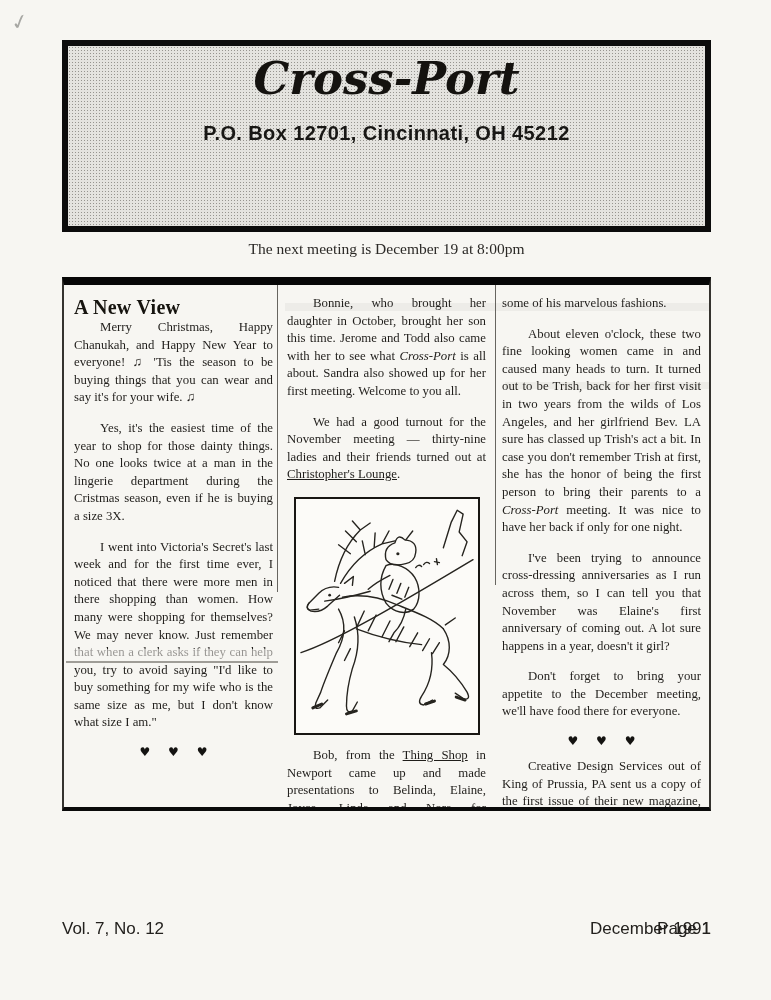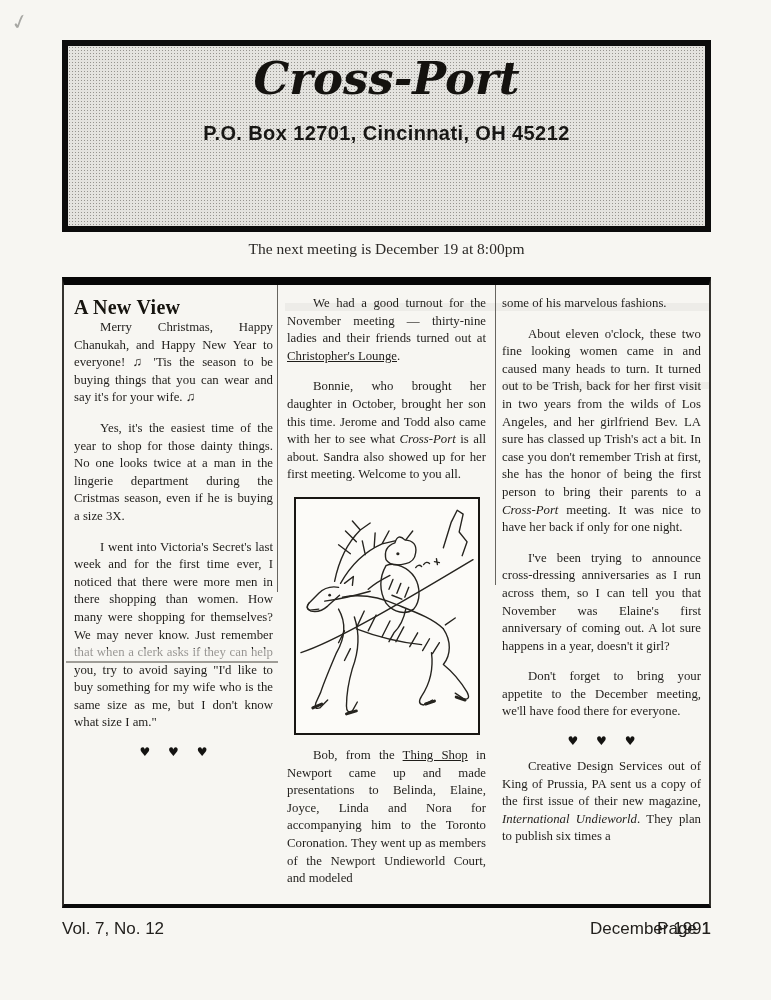--- a/index.html
+++ b/index.html
@@ -19,21 +19,21 @@
              font-weight:bold;font-style:italic;font-size:45px;line-height:1.05;color:#14120f;}
   .mh-title2{margin-top:1px;font-family:"DejaVu Serif","Liberation Serif",serif;
              font-weight:bold;font-style:italic;font-size:61px;line-height:1.0;color:#14120f;}
   .mh-address{margin-top:20px;font-family:"Liberation Sans",sans-serif;font-weight:bold;
               font-size:20px;letter-spacing:.4px;color:#181715;}
 
   .meeting{position:absolute;left:1px;top:240px;width:100%;text-align:center;
            font-size:15.5px;color:#2b2926;}
 
   
-  .content{position:absolute;left:62px;top:277px;width:649px;height:631px;box-sizing:border-box;
+  .content{position:absolute;left:62px;top:277px;width:649px;height:534px;box-sizing:border-box;
            border-top:8px solid #070707;border-bottom:4px solid #0a0a0a;
            border-left:2px solid #35332f;border-right:2px solid #35332f;
            display:flex;overflow:hidden;}
   .col{box-sizing:border-box;padding-top:10px;}
   .col1{width:215px;padding-left:10px;padding-right:6px;}
   .col2{width:215px;padding-left:8px;padding-right:8px;}
   .col3{width:215px;padding-left:8px;padding-right:8px;}
   .vrule{position:absolute;width:1px;background:rgba(55,52,47,.75);}
   .vrule1{left:213px;top:0;height:307px;}
   .vrule2{left:431px;top:0;height:300px;}
@@ -84,22 +84,22 @@
 
     <div class="col col1">
       <h2 class="article-title">A New View</h2>
       <p class="body ind"><span>Merry Christmas, Happy Chanukah, and Happy New Year to everyone!  ♫ 'Tis the season to be buying things that you can wear and say it's for your wife. ♫</span></p>
       <p class="body ind"><span>Yes, it's the easiest time of the year to shop for those dainty things.  No one looks twice at a man in the lingerie department during the Cristmas season, even if he is buying a size 3X.</span></p>
       <p class="body ind"><span>I went into Victoria's Secret's last week and for the first time ever, I noticed that there were more men in there shopping than women.  How many were shopping for themselves?  We may never know.  Just remember that when a clerk asks if they can help you, try to avoid saying "I'd like to buy something for my wife who is the same size as me, but I don't know what size I am."</span></p>
       <div class="hearts">♥ ♥ ♥</div>
     </div>
 
     <div class="col col2">
+      <p class="body ind"><span>Bonnie, who brought her daughter in October, brought her son this time.  Jerome and Todd also came with her to see what </span><span class="it">Cross-Port</span><span> is all about.  Sandra also showed up for her first meeting.  Welcome to you all.</span></p>
       <p class="body ind"><span>We had a good turnout for the November meeting — thirty-nine ladies and their friends turned out at </span><span class="un">Christopher's Lounge</span><span>.</span></p>
-      <p class="body ind"><span>Bonnie, who brought her daughter in October, brought her son this time.  Jerome and Todd also came with her to see what </span><span class="it">Cross-Port</span><span> is all about.  Sandra also showed up for her first meeting.  Welcome to you all.</span></p>
       <div class="illus">
         <svg width="176" height="226" viewBox="0 0 178 226">
           <g fill="none" stroke="#26241f" stroke-width="1.4" stroke-linecap="round" stroke-linejoin="round">
             <path d="M2,150 C34,140 96,104 176,56"></path>
             <path d="M146,44 L154,18 L160,6 L166,10 L162,28 L170,38 L165,52"></path>
             <path d="M118,64 q3,-4 6,-1 M126,61 q3,-4 6,-1 M137,58 l5,1 M139,55 l1,6"></path>
             <path d="M36,78 C40,58 48,40 62,26 M62,26 l-8,-9 M58,38 l-11,-11 M52,50 l-12,-9 M62,26 l10,-7"></path>
             <path d="M42,80 C52,62 66,48 84,40 M84,40 l7,-13 M76,44 l1,-15 M67,51 l-3,-14 M84,40 l13,-3"></path>
             <path d="M40,84 q-12,-2 -20,6 l-10,10 q-4,6 2,8 q9,2 17,-5 l12,-11"></path>
             <path d="M10,100 q-4,5 1,7 l9,-1"></path>

